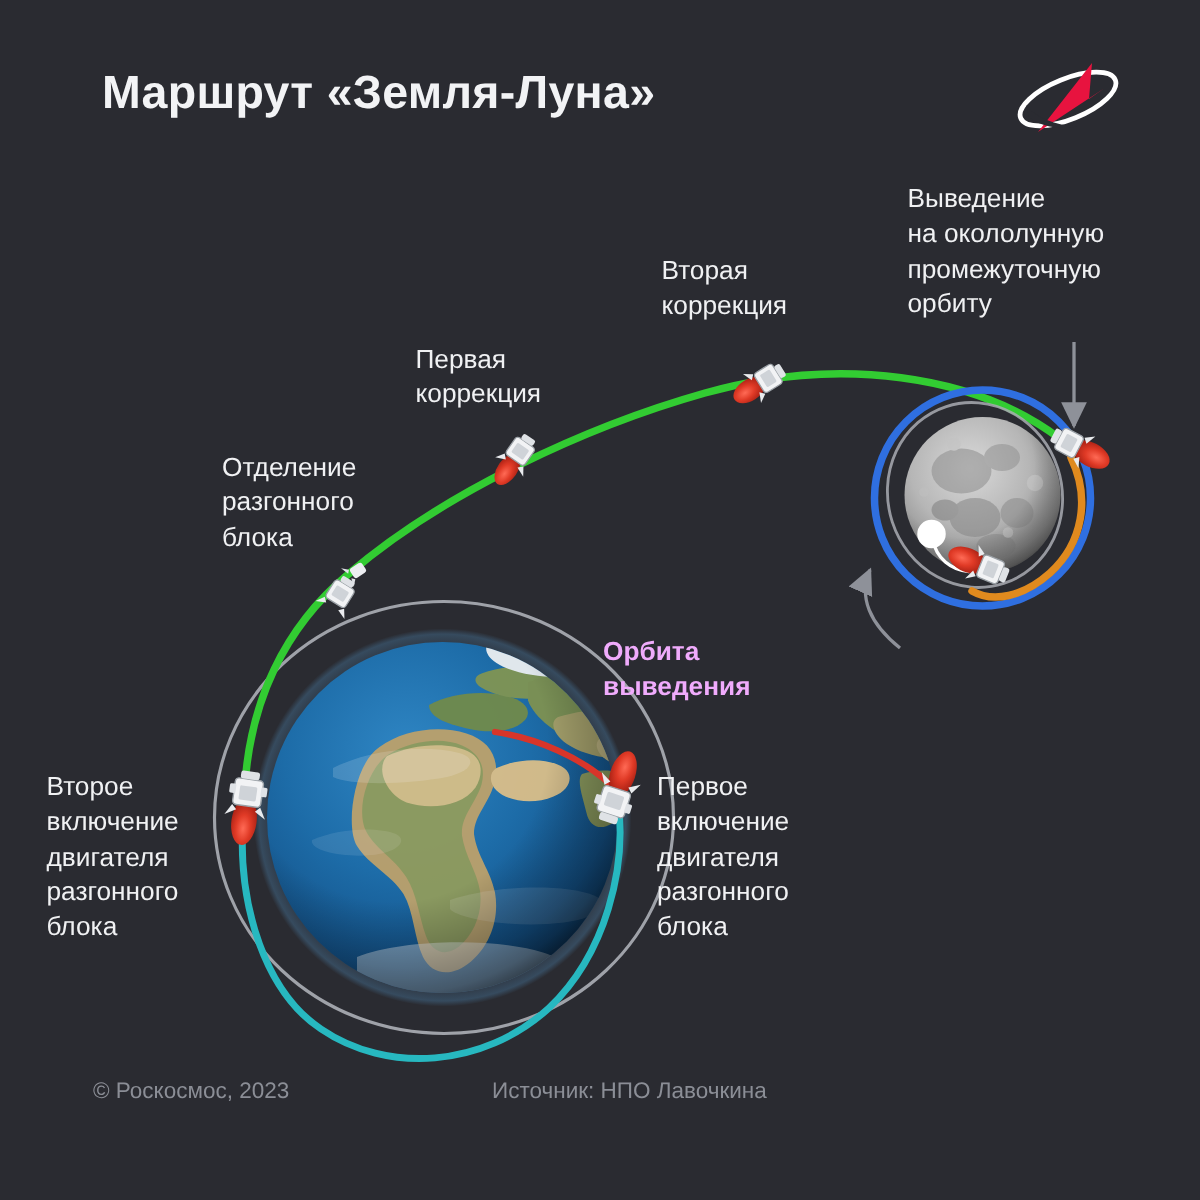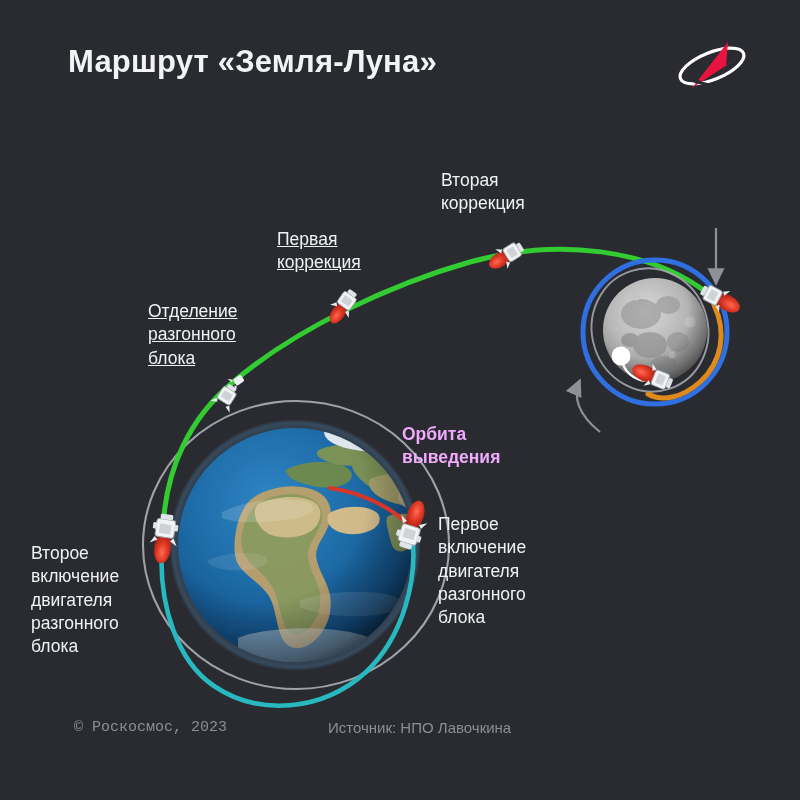--- a/index.html
+++ b/index.html
@@ -282,44 +282,48 @@
 
     <g transform="translate(676,40)">
       <ellipse cx="36" cy="26" rx="34" ry="13.5" fill="none" stroke="#ffffff" stroke-width="3.2" transform="rotate(-22 36 26)"></ellipse>
       <path d="M16,48 L52,2 L50,26 L60,19 Z" fill="#e8133f"></path>
       <path d="M8,30 C14,38 28,44 42,44 C34,47 18,45 10,38 Z" fill="#2a2b31"></path>
     </g>
   </svg>
 
   <div class="ttl">Маршрут «Земля-Луна»</div>
 
-  <div class="lbl" style="left:148px; top:300px;text-decoration:underline;">Отделение
+  <div class="lbl" style="left:148px; top:300px;">Отделение
 разгонного
 блока</div>
 
-  <div class="lbl" style="left:277px; top:228px;text-decoration:underline;">Первая
+  <div class="lbl" style="left:277px; top:228px;">Первая
 коррекция</div>
 
   <div class="lbl" style="left:441px; top:169px;">Вторая
 коррекция</div>
 
-
-  <div class="lbl" style="left:31px; top:513px;margin-top:29px;">Второе
+  <div class="lbl" style="left:605px; top:121px;">Выведение
+на окололунную
+промежуточную
+орбиту</div>
+
+  <div class="lbl" style="left:31px; top:513px;">Второе
 включение
 двигателя
 разгонного
 блока</div>
 
   <div class="lbl" style="left:438px; top:513px;">Первое
 включение
 двигателя
 разгонного
 блока</div>
 
   <div class="lbl dim" style="left:402px; top:423px;">Орбита
 выведения</div>
 
 
-  <div class="foot" style="left:74px; top:719px;font-family:Liberation Mono, monospace;">© Роскосмос, 2023</div>
+  <div class="foot" style="left:62px; top:719px;">© Роскосмос, 2023</div>
 
   <div class="foot" style="left:296px; top:719px;margin-left:32px;">Источник: НПО Лавочкина</div>
 
 </div>
 
 </body></html>

